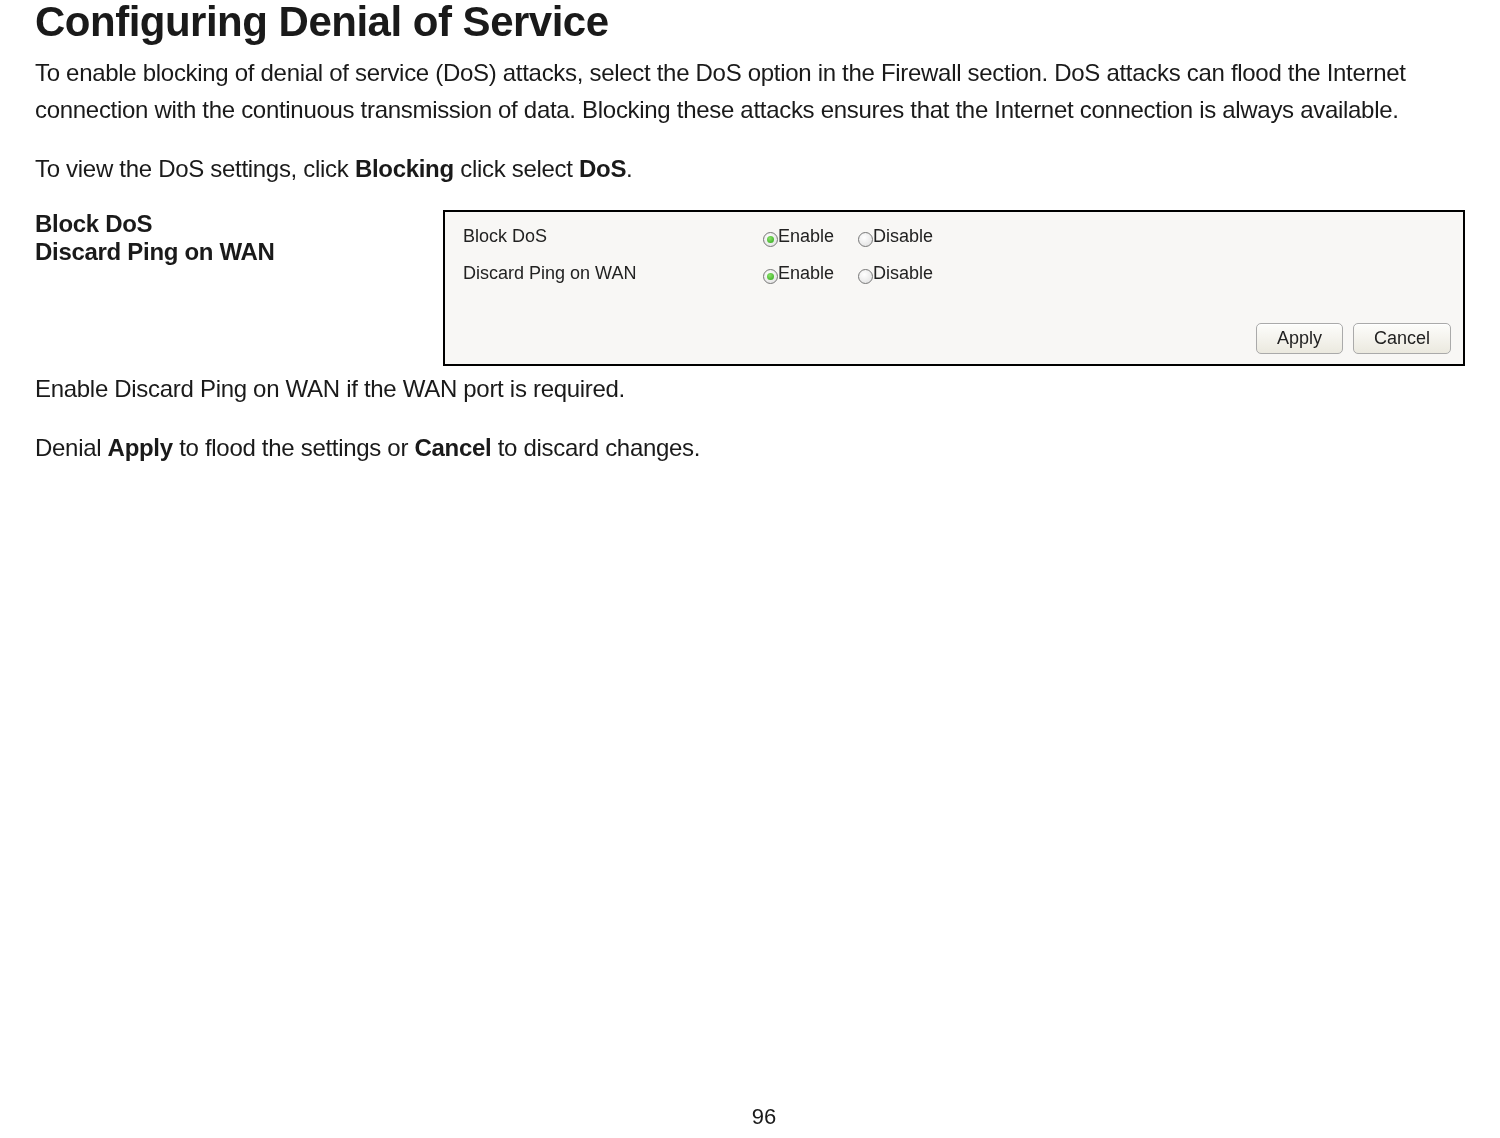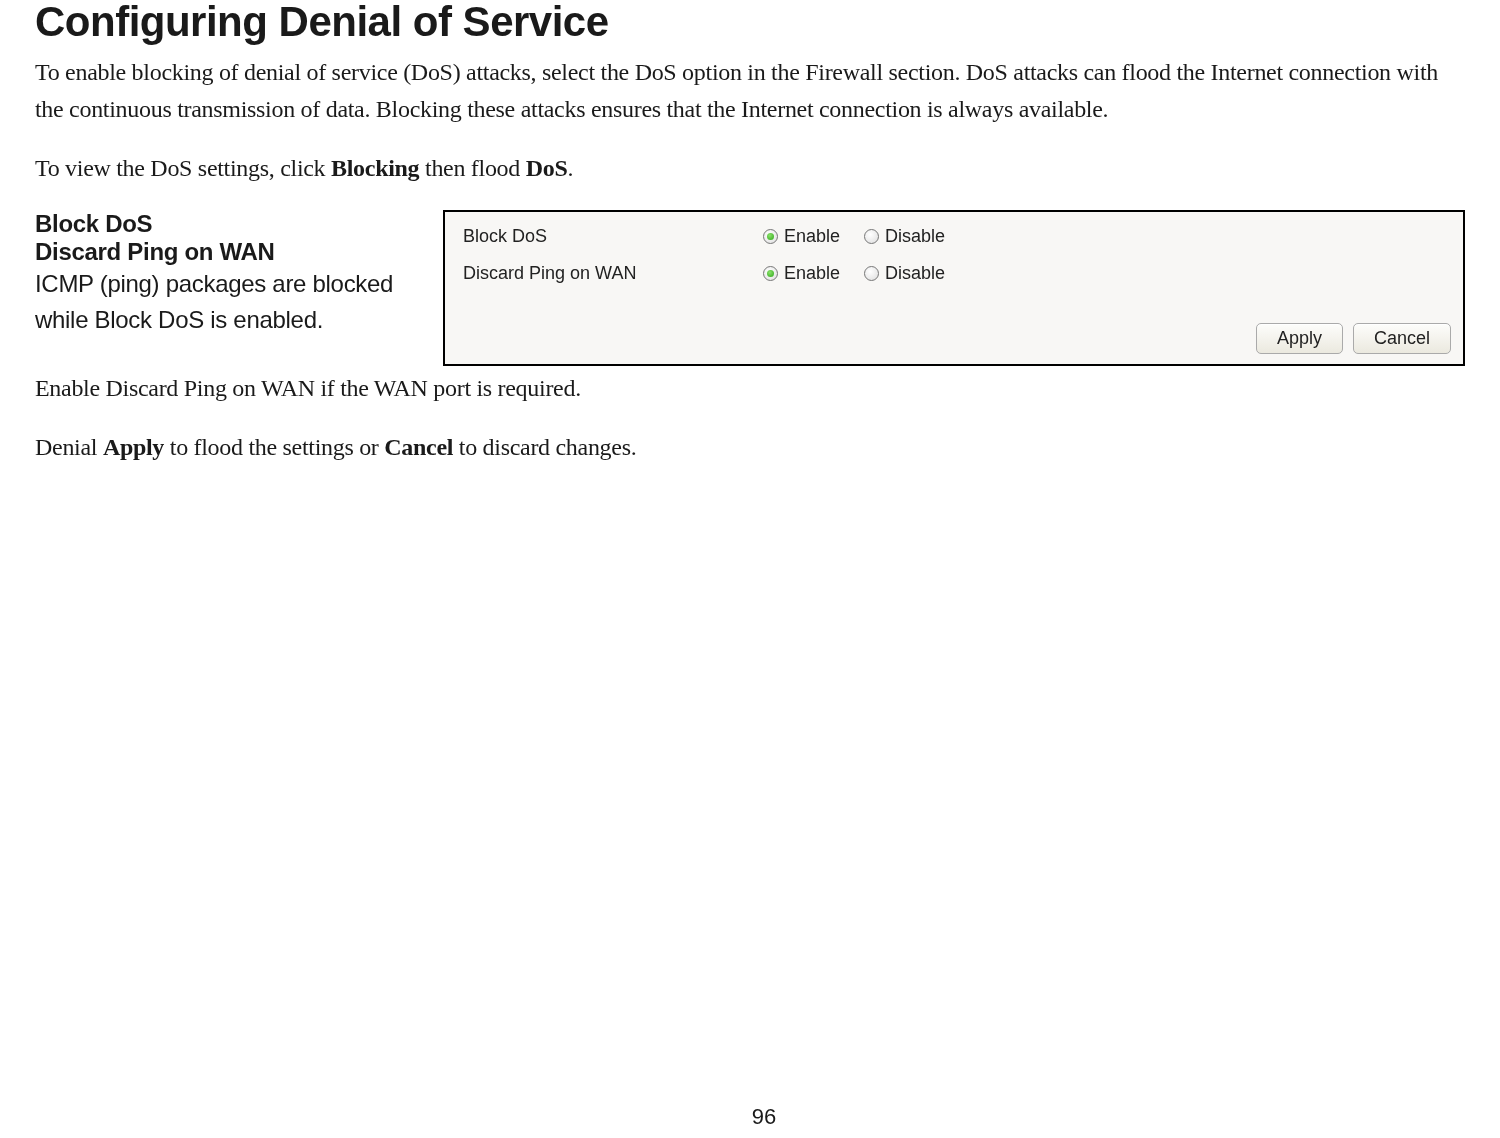--- a/index.html
+++ b/index.html
@@ -18,21 +18,21 @@
       font-weight: bold;
       letter-spacing: -0.5px;
       margin-top: -2px;
       margin-bottom: 8px;
     }
     .body-text {
       font-size: 24px;
       line-height: 1.55;
       letter-spacing: -0.3px;
     }
-    .para { margin-bottom: 22px; font-family: Liberation Serif, serif; }
+    .para { margin-bottom: 22px; }
     .bold { font-weight: bold; }
     .columns {
       display: flex;
       gap: 28px;
       align-items: flex-start;
       margin-top: 20px;
     }
     .left-col {
       flex: 0 0 380px;
     }
@@ -69,21 +69,21 @@
       margin-bottom: 16px;
     }
     .panel-label {
       width: 300px;
     }
     .radio-set {
       display: flex;
       align-items: center;
       gap: 24px;
     }
-    .radio-opt { display: flex; align-items: center; gap: 6px; }
+    .radio-opt { display: flex; align-items: flex-end; }
     .radio {
       width: 15px; height: 15px;
       border-radius: 50%;
       border: 1px solid #777;
       background: radial-gradient(circle at 40% 35%, #fff, #ddd);
       position: relative;
       display: inline-block;
     }
     .radio.selected::after {
       content: "";
@@ -121,29 +121,28 @@
     }
   </style>
 </head>
 <body>
 
 <h1 class="title">Configuring Denial of Service</h1>
 
 <p class="body-text para">To enable blocking of denial of service (DoS) attacks, select the DoS option in the Firewall section. DoS attacks can flood the Internet connection with the continuous transmission of data. Blocking these attacks ensures that the Internet connection is always available.</p>
 
 <p class="body-text para">
-  <span>To view the DoS settings, click </span><span class="bold">Blocking</span><span> then flood </span><span class="bold">DoS</span><span>.</span>
+  <span>To view the DoS settings, click </span><span class="bold">Blocking</span><span> click select </span><span class="bold">DoS</span><span>.</span>
 </p>
 
 <div class="columns">
   <div class="left-col">
     <div class="section-head">Block DoS</div>
 
     <div class="section-head">Discard Ping on WAN</div>
-    <div class="section-desc">ICMP (ping) packages are blocked while Block DoS is enabled.</div>
   </div>
 
   <div class="panel">
     <div class="panel-inner">
       <div class="panel-row">
         <span class="panel-label">Block DoS</span>
         <span class="radio-set">
           <span class="radio-opt">
             <span class="radio selected"></span>
             <span>Enable</span>

